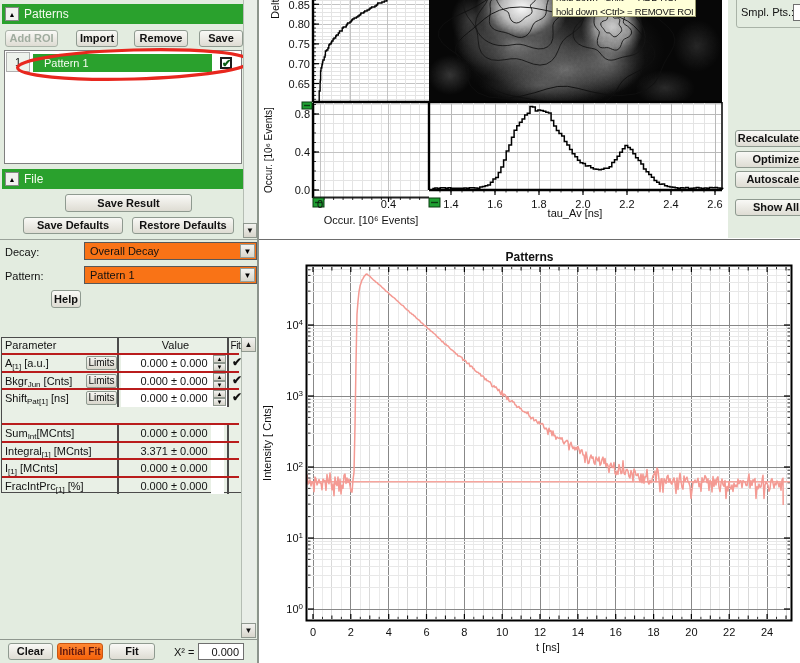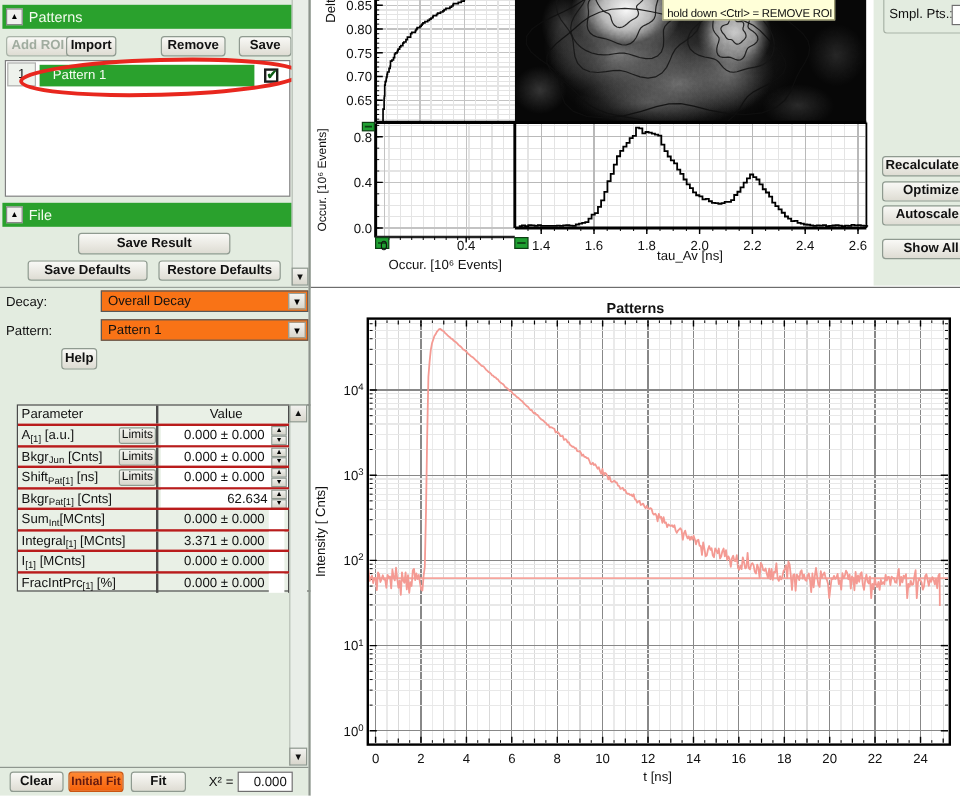--- a/index.html
+++ b/index.html
@@ -15,21 +15,21 @@
 .lim{position:absolute;left:84px;top:1px;width:31px;height:14px;background:linear-gradient(#f4f4f0,#d9d7cd);border:1px solid #8f9a90;border-radius:2px;font-size:10px;text-align:center;line-height:12px}
 .spin{position:absolute;right:1px;top:0px;width:13px;height:16px}
 .spin div{height:8px;background:linear-gradient(#f2f2ef,#d5d3c9);border:1px solid #8f988f;font-size:6px;line-height:7px;text-align:center;color:#000}
 sub{font-size:8px;vertical-align:-2px}
 .chk{font-size:12px;font-weight:bold}
 </style></head>
 <body>
 <div class="abs" style="left:0;top:0;width:257px;height:663px;background:#e3ece0">
 <div class="hdr" style="top:4px"><div class="hbtn">▲</div><span style="margin-left:22px">Patterns</span></div>
 <div class="btn" style="left:5px;top:30px;width:53px;height:17px;color:#a0ac9f;border-color:#aab4a9">Add ROI</div>
-<div class="btn" style="left:55px;top:30px;width:42px;height:17px">Import</div>
+<div class="btn" style="left:76px;top:30px;width:42px;height:17px">Import</div>
 <div class="btn" style="left:134px;top:30px;width:54px;height:17px">Remove</div>
 <div class="btn" style="left:199px;top:30px;width:44px;height:17px">Save</div>
 <div class="abs" style="left:4px;top:50px;width:238px;height:114px;background:#fff;border:1px solid #7f7f7f">
 <div class="abs" style="left:1px;top:1px;width:24px;height:20px;background:#eef2ec;border:1px solid #b0b0b0;text-align:center;line-height:18px">1</div>
 <div class="abs" style="left:28px;top:3px;width:179px;height:18px;background:#2aa12d;color:#f6fcf2;line-height:18px;padding-left:11px">Pattern 1</div>
 <div class="abs" style="left:215px;top:6px;width:12px;height:12px;background:#fff;border:2px solid #1d1d1d;color:#0b5c13;font-size:11px;font-weight:bold;line-height:8px;text-align:center">✔</div>
 </div>
 <svg class="abs" style="left:0;top:38px;width:250px;height:52px;overflow:visible" viewBox="0 0 250 52">
       <ellipse cx="134" cy="26.5" rx="116.5" ry="14.5" fill="none" stroke="#e8271e" stroke-width="3.2" transform="rotate(-1.6 134 26.5)"></ellipse>
     </svg>
@@ -38,21 +38,21 @@
 <div class="btn" style="left:23px;top:217px;width:100px;height:17px">Save Defaults</div>
 <div class="btn" style="left:132px;top:217px;width:102px;height:17px">Restore Defaults</div>
 <div class="abs" style="left:243px;top:0;width:14px;height:238px;background:#e9eee8;border-left:1px solid #b5bdb4"></div>
 <div class="abs" style="left:243px;top:223px;width:14px;height:15px;background:linear-gradient(#f2f2ef,#d8d6cc);border:1px solid #8f988f;font-size:8px;text-align:center;line-height:13px">▼</div>
 <div class="abs" style="left:0;top:239px;width:257px;height:1px;background:#9aa29a"></div>
 <div class="lbl" style="left:5px;top:246px">Decay:</div>
 <div class="combo" style="top:242px">Overall Decay<div class="cbtn">▼</div></div>
 <div class="lbl" style="left:5px;top:270px">Pattern:</div>
 <div class="combo" style="top:266px">Pattern 1<div class="cbtn">▼</div></div>
 <div class="btn" style="left:51px;top:290px;width:30px;height:18px">Help</div>
-<div class="abs" style="left:14px;top:337px;width:252px;height:156px;border:1px solid #4b4b4b;background:#e9f0e6">
+<div class="abs" style="left:1px;top:337px;width:252px;height:156px;border:1px solid #4b4b4b;background:#e9f0e6">
 <div class="abs" style="left:0;top:0;width:237px;height:15px">
         <div class="pcell" style="padding-top:1px">Parameter</div>
         <div class="vcell" style="text-align:center;padding:1px 0 0 3px">Value</div>
         <div class="fcell" style="padding-top:2px;left:228px;width:11px">Fit</div>
       </div>
 <div class="trow" style="top:15px;height:19px">
 <div class="pcell">A<sub>[1]</sub> [a.u.]<div class="lim">Limits</div></div>
 <div class="vcell" style="background:#fff;">0.000 ± 0.000<div class="spin">
             <div>▲</div>
             <div>▼</div>
@@ -67,28 +67,20 @@
           </div></div>
 <div class="fcell"><span class="chk">✔</span></div>
 </div>
 <div class="trow" style="top:50px;height:19px">
 <div class="pcell">Shift<sub>Pat[1]</sub> [ns]<div class="lim">Limits</div></div>
 <div class="vcell" style="background:#fff;">0.000 ± 0.000<div class="spin">
             <div>▲</div>
             <div>▼</div>
           </div></div>
 <div class="fcell"><span class="chk">✔</span></div>
-</div>
-<div class="trow" style="top:68px;height:18px">
-<div class="pcell">Bkgr<sub>Pat[1]</sub> [Cnts]</div>
-<div class="vcell" style="background:#fff;text-align:right;padding-right:17px;">62.634<div class="spin">
-            <div>▲</div>
-            <div>▼</div>
-          </div></div>
-<div class="fcell"><span class="chk"></span></div>
 </div>
 <div class="trow" style="top:85px;height:19px">
 <div class="pcell">Sum<sub>Int</sub>[MCnts]</div>
 <div class="vcell">0.000 ± 0.000<div class="abs" style="left:90px;top:0;bottom:0;width:13px;background:#fff"></div></div>
 <div class="fcell"><span class="chk"></span></div>
 </div>
 <div class="trow" style="top:103px;height:18px">
 <div class="pcell">Integral<sub>[1]</sub> [MCnts]</div>
 <div class="vcell">3.371 ± 0.000<div class="abs" style="left:90px;top:0;bottom:0;width:13px;background:#fff"></div></div>
 <div class="fcell"><span class="chk"></span></div>

